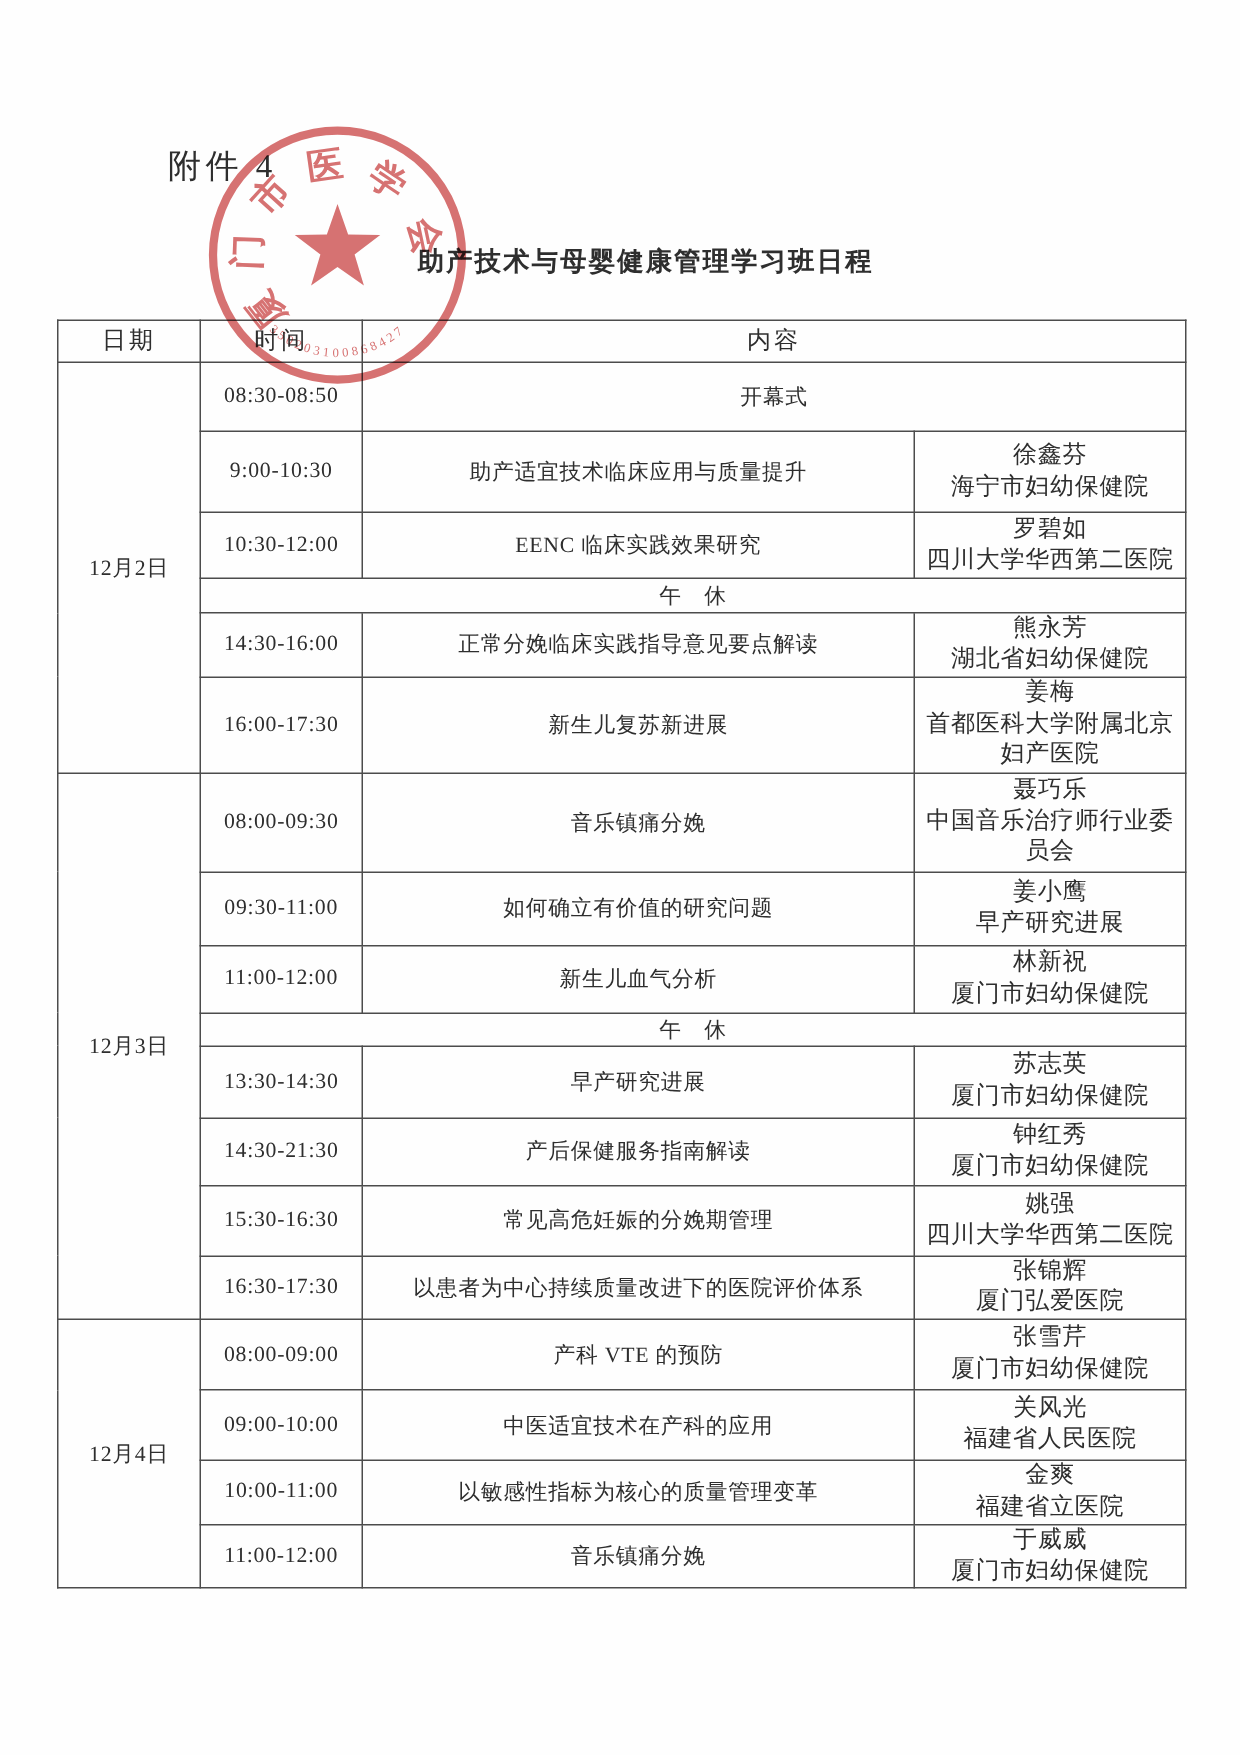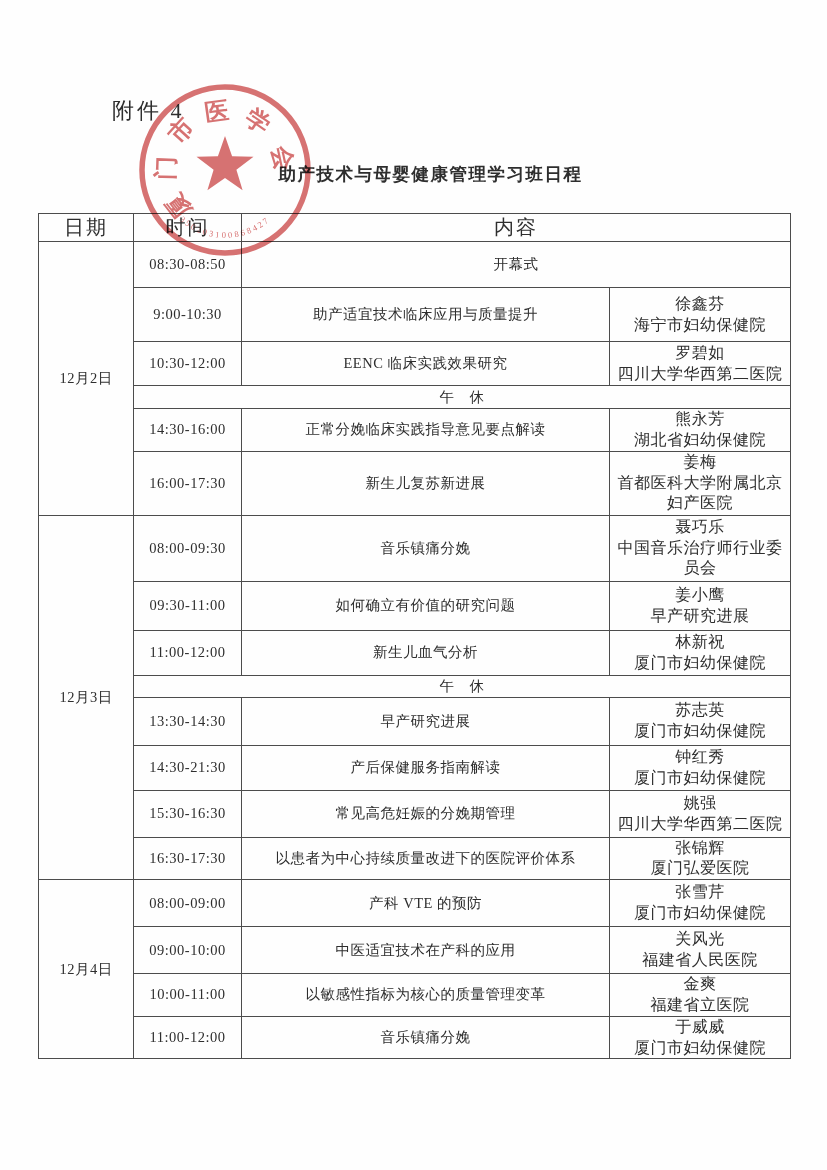--- a/index.html
+++ b/index.html
@@ -19,21 +19,21 @@
   }
   table.schedule {
     position:absolute; left:38px; top:213px; width:752px;
     border-collapse:collapse; table-layout:fixed;
   }
   .schedule th, .schedule td {
     border:1px solid #4c4c4c; text-align:center; vertical-align:middle;
     padding:0 2px; font-size:14.5px; font-weight:normal;
     letter-spacing:0.5px; overflow:hidden;
   }
-  .schedule th { font-size:20px; letter-spacing:2px; }
+  .schedule th { font-size:16px; letter-spacing:2px; }
   .c-date { font-size:15px; letter-spacing:1px; }
   .c-time { font-size:15px; letter-spacing:0.2px; }
   .c-topic { letter-spacing:1px; }
   .c-break { letter-spacing:2px; }
   .c-speaker div { line-height:1.3; font-size:16px; letter-spacing:0.5px; }
   .seal {
     position:absolute; left:130px; top:75px; width:190px; height:190px;
     mix-blend-mode:multiply; opacity:0.82; pointer-events:none;
   }
   .seal text { font-family:"Liberation Serif","DejaVu Serif",serif; }

